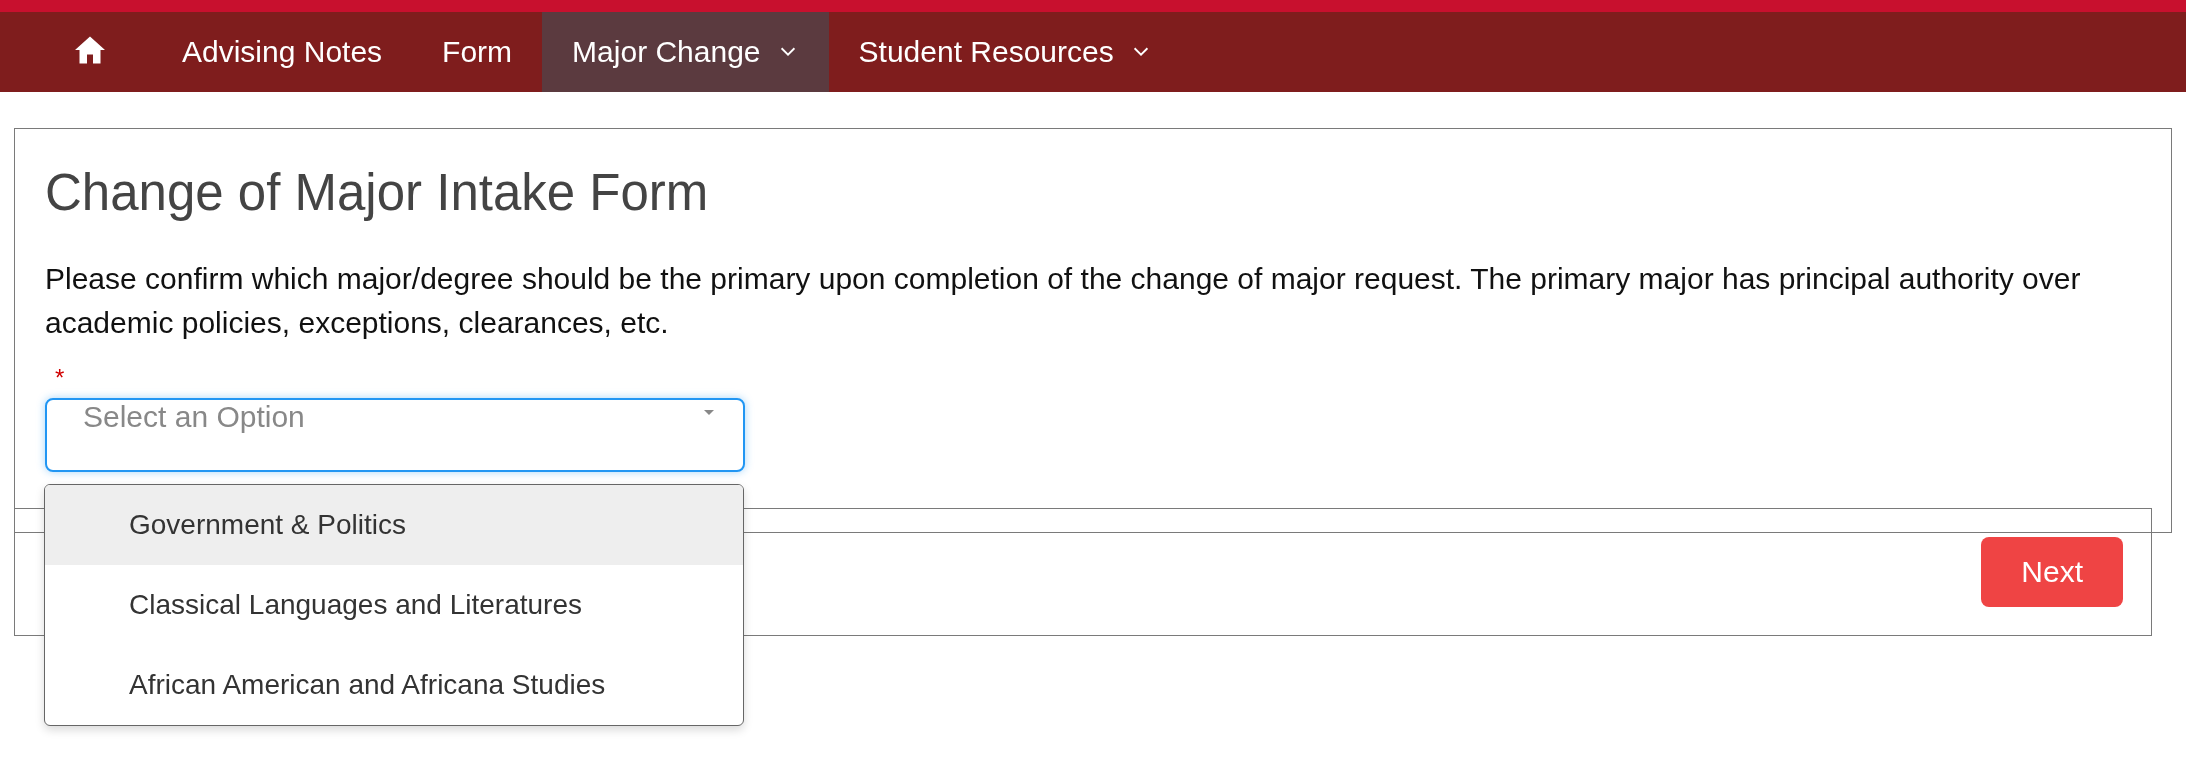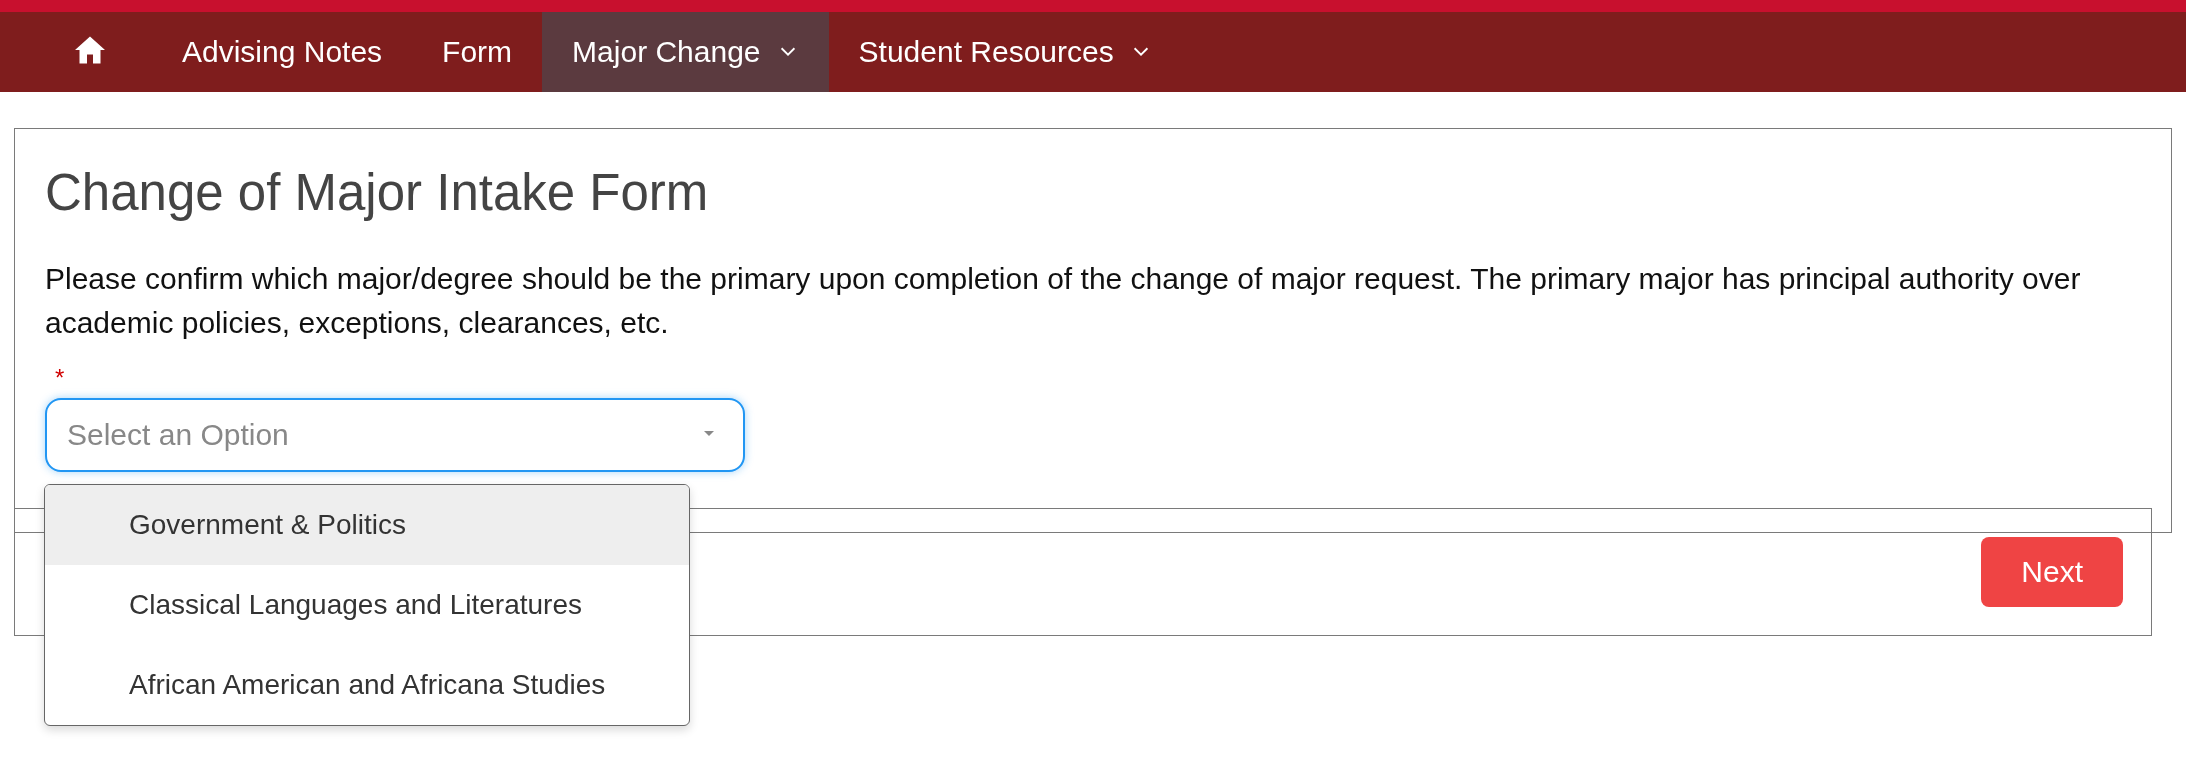--- a/index.html
+++ b/index.html
@@ -73,42 +73,41 @@
       color: #d00000;
       font-size: 24px;
       margin-bottom: 6px;
       margin-left: 10px;
     }
 
     .select-box {
       width: 700px;
       height: 74px;
       border: 2px solid #2196f3;
-      border-radius: 16px;
+      border-radius: 8px;
       box-shadow: 0 0 8px rgba(33,150,243,0.4);
       display: flex;
-      align-items: center;
       justify-content: space-between;
-      padding: 0 22px 0 20px;
+      padding: 0 22px 0 36px;
       cursor: pointer;
       background: #fff;
       position: relative;
       z-index: 2;
     }
     .select-placeholder {
       color: #888;
       font-size: 30px;
     }
     .select-caret svg { width: 24px; height: 24px; fill: #888; }
 
     .dropdown {
       position: absolute;
       top: 484px;
       left: 44px;
-      width: 646px;
+      width: 700px;
       border: 1.5px solid #666;
       border-radius: 6px;
       background: #fff;
       box-shadow: 0 4px 10px rgba(0,0,0,0.15);
       z-index: 5;
       overflow: hidden;
     }
     .dropdown-item {
       padding: 24px 24px 24px 84px;
       font-size: 28px;

